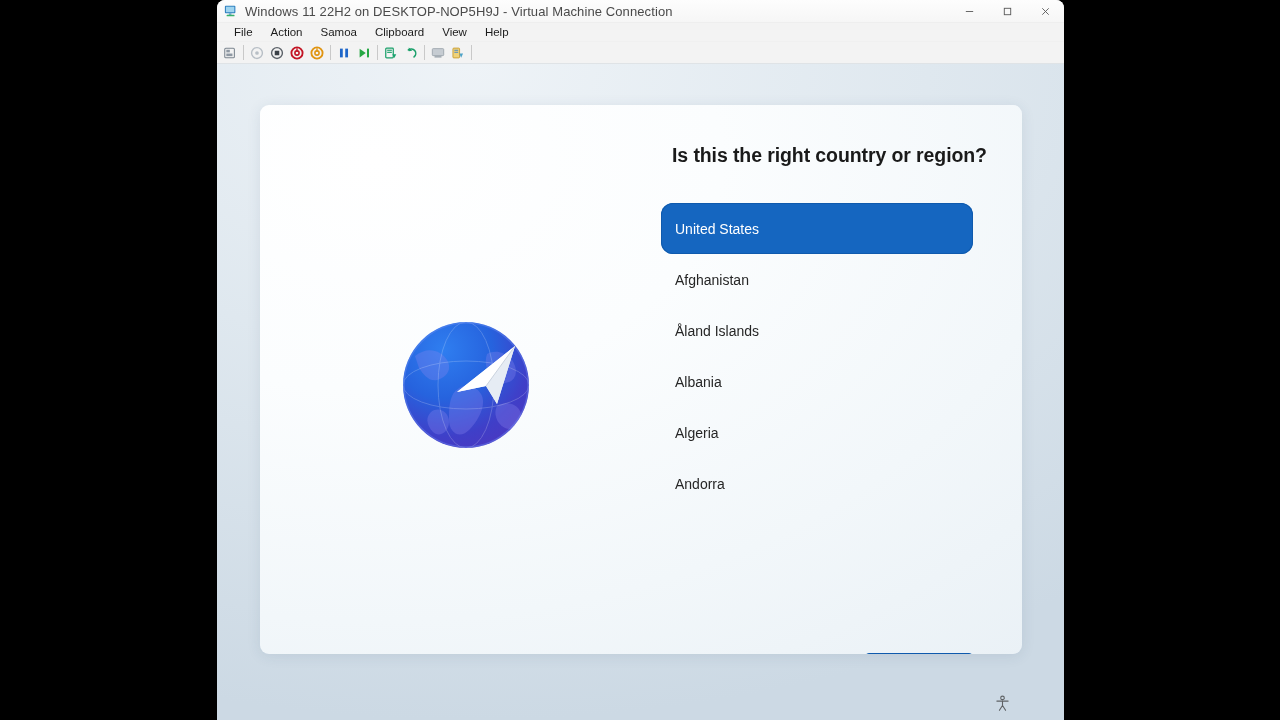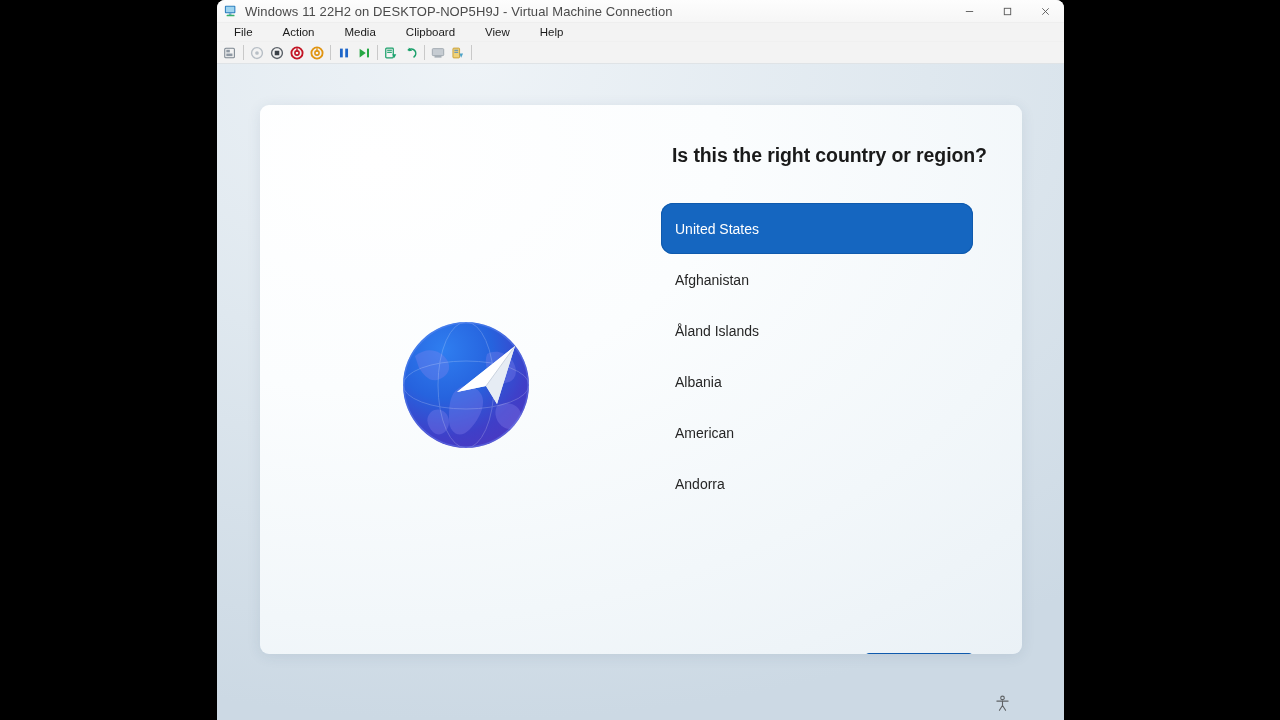--- a/index.html
+++ b/index.html
@@ -34,21 +34,21 @@
   .wincontrols{ position:absolute; right:0; top:0; height:23px; display:flex; }
   .wc{
     width:38px; height:23px; display:flex; align-items:center; justify-content:center;
     color:#5a5a5a;
   }
   .wc svg{ display:block; }
 
   
   #menubar{
     height:19px; background:#f3f3f3; display:flex; align-items:center;
-    padding-left:8px; gap:12px;
+    padding-left:8px; gap:0px;
     border-bottom:1px solid #f0f0f0;
   }
   #menubar .mi{
     font-size:11.5px; color:#1b1b1b; padding:2px 9px; white-space:nowrap;
   }
 
   
   #toolbar{
     height:22px; background:#f3f3f3; display:flex; align-items:center;
     padding-left:3px; border-bottom:1px solid #dfe3e6;
@@ -145,21 +145,21 @@
           <svg viewBox="0 0 12 12" width="11" height="11">
               <path d="M2.5 2.5l7 7M9.5 2.5l-7 7" stroke="currentColor" stroke-width="1" fill="none"></path>
             </svg>
         </div>
       </div>
     </div>
 
     <div id="menubar">
       <div class="mi">File</div>
       <div class="mi">Action</div>
-      <div class="mi">Media</div>
+      <div class="mi">Samoa</div>
       <div class="mi">Clipboard</div>
       <div class="mi">View</div>
       <div class="mi">Help</div>
     </div>
 
     <div id="toolbar">
       <div class="tbtn">
         <svg viewBox="0 0 16 16" width="14" height="14">
           <rect x="2" y="2.5" width="11" height="11" rx="1.2" fill="none" stroke="#7b858f" stroke-width="1.2"></rect>
           <rect x="3.8" y="4.3" width="4" height="3" fill="#8e98a3"></rect>
@@ -297,21 +297,21 @@
             <div class="country-row">
               <span>Afghanistan</span>
             </div>
             <div class="country-row">
               <span>Åland Islands</span>
             </div>
             <div class="country-row">
               <span>Albania</span>
             </div>
             <div class="country-row">
-              <span>American</span>
+              <span>Algeria</span>
             </div>
             <div class="country-row">
               <span>Andorra</span>
             </div>
           </div>
 
           <div id="yes-button">Yes</div>
         </div>
       </div>
 

